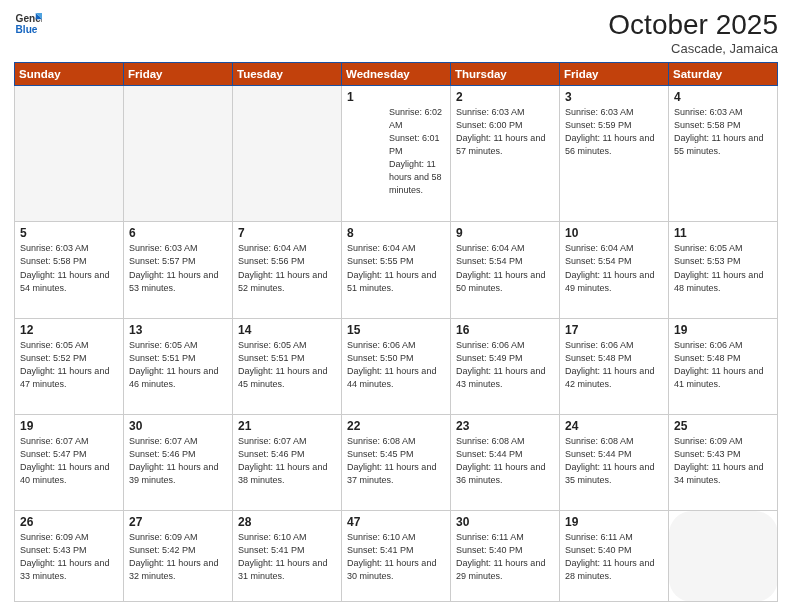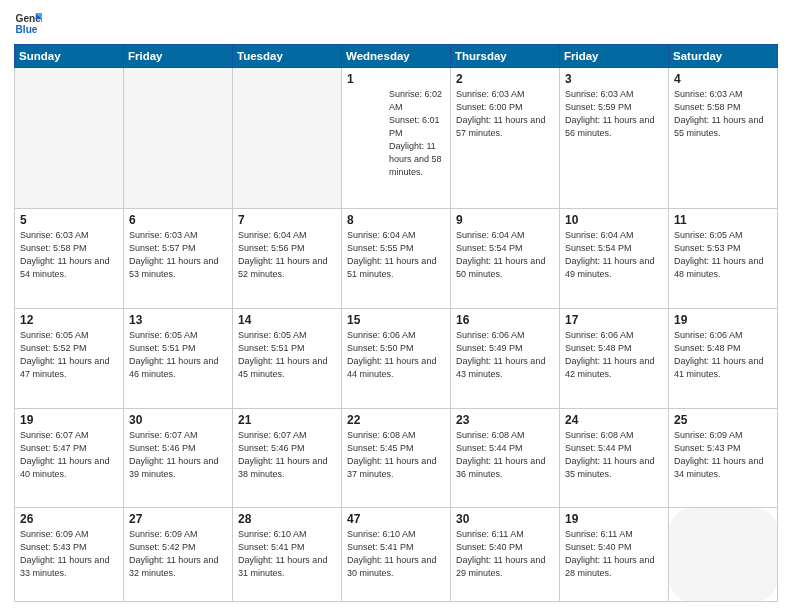--- a/index.html
+++ b/index.html
@@ -47,21 +47,21 @@
       color: #444;
     }
     .calendar {
       flex: 1;
       border: 1px solid #ccc;
       border-collapse: collapse;
       width: 100%;
       table-layout: fixed;
     }
     .calendar th {
-      background: #0369a1;
+      background: #c2410c;
       color: #fff;
       font-size: 11.5px;
       font-weight: bold;
       padding: 5px 4px;
       text-align: left;
       border: 1px solid #1a4fa0;
     }
     .calendar td {
       vertical-align: top;
       border: 1px solid #ccc;
@@ -95,20 +95,24 @@
 
 <div class="page">
   <div class="header">
     <div class="logo">
       <svg class="logo-icon" viewBox="0 0 36 36">
         <text x="2" y="16" font-size="13" font-weight="bold" fill="#333">General</text>
         <text x="2" y="29" font-size="13" font-weight="bold" fill="#1565c0">Blue</text>
         <polygon points="28,4 36,12 28,12" fill="#1565c0"></polygon>
         <polygon points="28,4 36,4 36,12" fill="#4fa3e0"></polygon>
       </svg>
+    </div>
+    <div class="title-block">
+      <div class="month-title">October 2025</div>
+      <div class="location">Cascade, Jamaica</div>
     </div>
   </div>
 
   <table class="calendar">
     <thead>
       <tr>
         <th>Sunday</th>
         <th>Friday</th>
         <th>Tuesday</th>
         <th>Wednesday</th>

